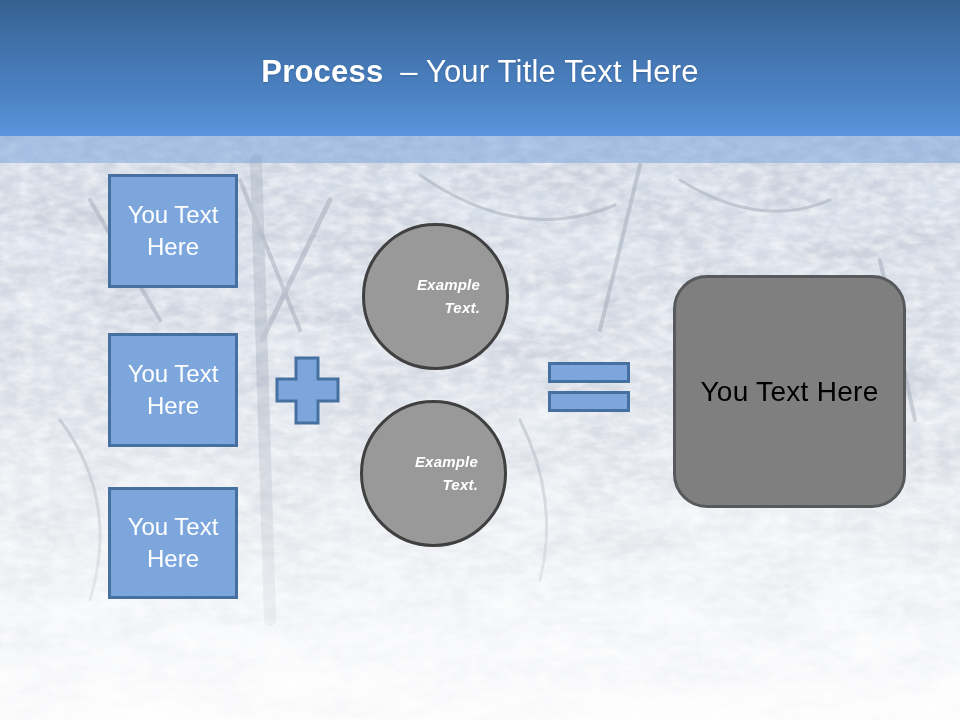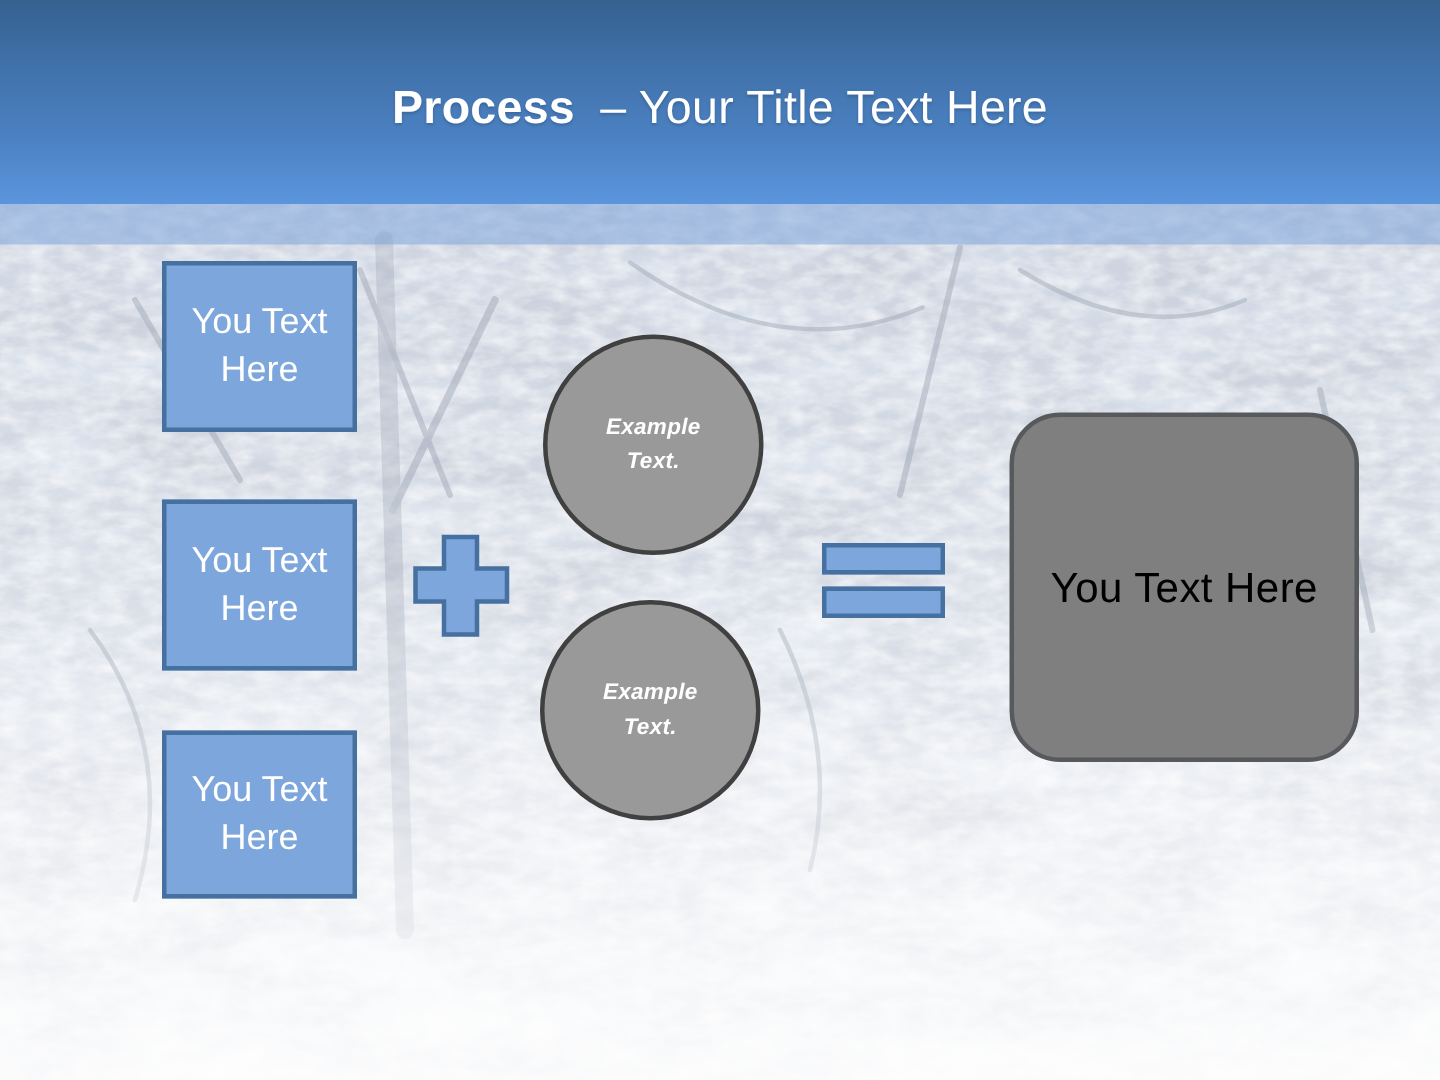--- a/index.html
+++ b/index.html
@@ -43,21 +43,21 @@
     position:absolute; left:548px; width:82px; height:21px; box-sizing:border-box;
     background:#7da7dc; border:3px solid #46709f;
   }
   .eq1 { top:362px; }
   .eq2 { top:391px; }
 
   
   .circle {
     position:absolute; width:147px; height:147px; border-radius:50%;
     box-sizing:border-box; background:#999999; border:3px solid #404040;
-    display:flex; align-items:center; justify-content:center; text-align:center;
+    display:flex; align-items:center; justify-content:center; text-align:right;
     color:#ffffff; font-size:15px; font-weight:bold; font-style:italic;
     line-height:1.5; padding:0 26px; letter-spacing:0.2px;
   }
   .c1 { left:362px; top:223px; }
   .c2 { left:360px; top:400px; }
 
   
   .result {
     position:absolute; left:673px; top:275px; width:233px; height:233px;
     box-sizing:border-box; background:#7f7f7f; border:3px solid #57595c;

